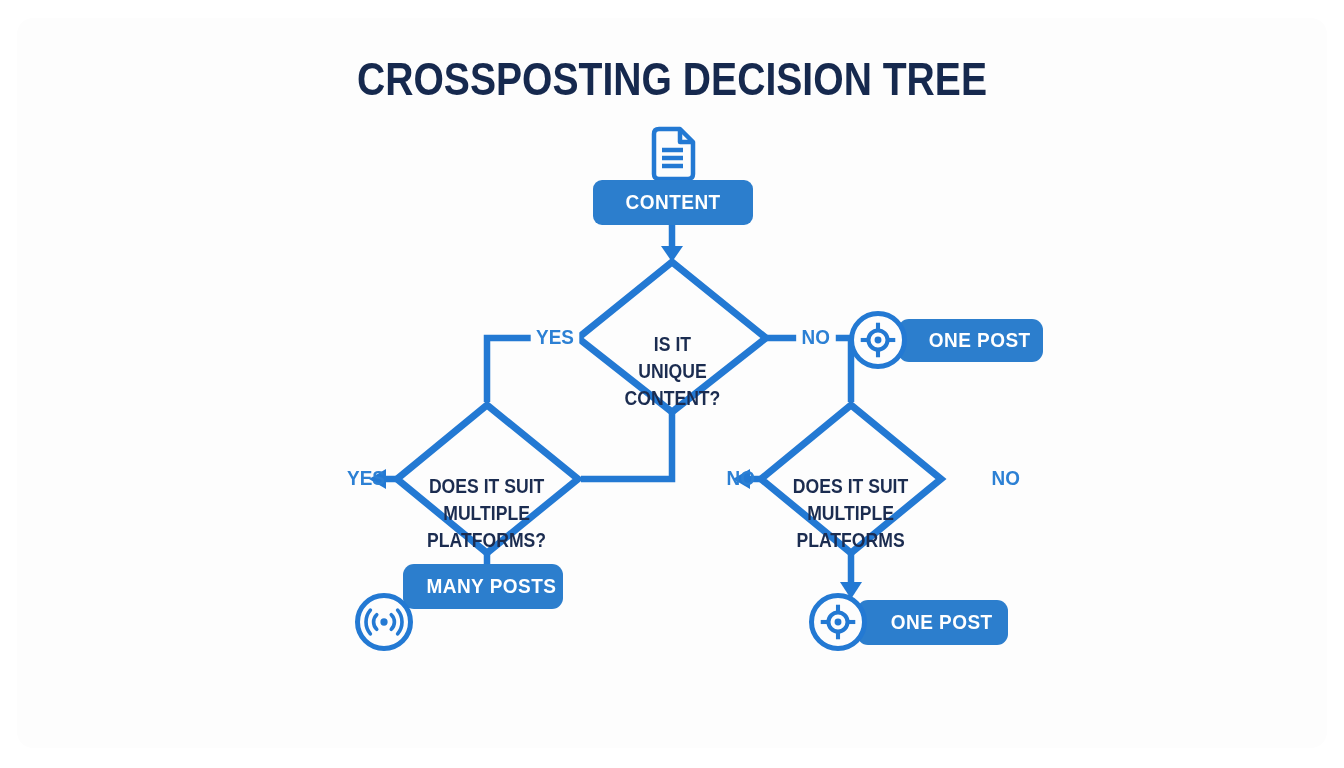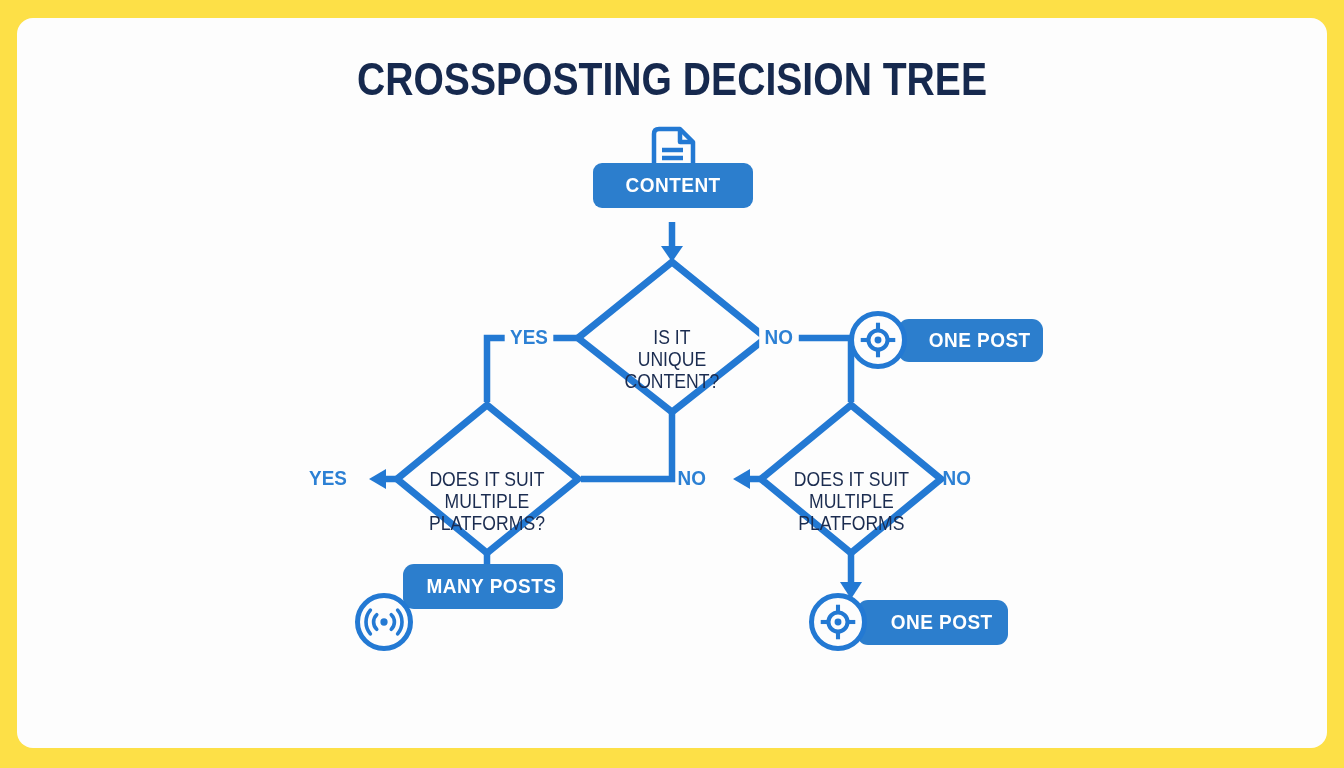--- a/index.html
+++ b/index.html
@@ -1,30 +1,30 @@
 <!DOCTYPE html>
 <html><head>
 <meta charset="utf-8">
 <style>
   html,body{margin:0;padding:0;}
   body{font-family:"Liberation Sans", sans-serif; background:#1f7cdd;}
-  .stage{position:relative; width:1344px; height:768px; background:#fde047; overflow:hidden;}
+  .stage{position:relative; width:1344px; height:768px; background:#ffffff; overflow:hidden;}
   .canvas{position:absolute; left:17px; top:18px; width:1310px; height:730px;
           background:#fdfdfd; border-radius:16px;}
   .abs{position:absolute;}
   .title{left:0; right:0; top:52px; text-align:center; color:#16294e;
          font-size:46px; font-weight:700; letter-spacing:0px; transform:scaleX(0.85);}
   svg.flow{position:absolute; left:0; top:0; z-index:1;}
   .edge{stroke:#2379d3; stroke-width:6.5; fill:none; stroke-linejoin:miter;}
   .diamond{stroke:#2379d3; stroke-width:7; fill:#fdfdfd;}
   .ahead{fill:#2379d3; stroke:none;}
-  .dtext{z-index:3; text-align:center; color:#1b2c50; font-weight:400;
-         font-size:20px; line-height:22px; white-space:pre-line;}
+  .dtext{z-index:3; text-align:center; color:#1b2c50; font-weight:700;
+         font-size:20px; line-height:27px; white-space:pre-line;}
   .dtext > span{display:inline-block; transform:scaleX(0.88);}
-  .elabel{z-index:4; text-align:left; color:#2c80d4; font-weight:700; font-size:21px;}
+  .elabel{z-index:4; text-align:right; color:#2c80d4; font-weight:700; font-size:21px;}
   .elabel > span{display:inline-block; transform:scaleX(0.9);}
   .elabel.online > span{background:#fdfdfd; padding:0 6px;}
   .btn{z-index:2; background:#2c7ecd; border-radius:9px; color:#ffffff;
        font-weight:700; font-size:20px; display:flex; align-items:center;
        justify-content:center; letter-spacing:0.5px;}
   .btn > span{display:inline-block; transform:scaleX(0.95); white-space:nowrap;}
   .pill{border-radius:11px;}
   .iconcircle{z-index:3; background:#fdfdfd; border:5px solid #2379d3;
               border-radius:50%; display:flex; align-items:center; justify-content:center;}
 </style>
@@ -65,21 +65,21 @@
   </svg>
 
   <svg class="abs" style="left:643px; top:124px; z-index:2;" width="58" height="60" viewBox="0 0 58 58">
     <path d="M16 4 h21 l13 13 v32 q0 5 -5 5 h-29 q-5 0 -5 -5 v-40 q0 -5 5 -5 z" fill="#fdfdfd" stroke="#2379d3" stroke-width="4.5" stroke-linejoin="round"></path>
     <path d="M37 4 v13 h13" fill="none" stroke="#2379d3" stroke-width="4.5" stroke-linejoin="round"></path>
     <line x1="19" y1="25" x2="40" y2="25" stroke="#2379d3" stroke-width="4.5"></line>
     <line x1="19" y1="33" x2="40" y2="33" stroke="#2379d3" stroke-width="4.5"></line>
     <line x1="19" y1="41" x2="40" y2="41" stroke="#2379d3" stroke-width="4.5"></line>
   </svg>
 
-  <div class="abs btn" style="left:593px; top:163px; width:160px; height:45px;">
+  <div class="abs btn" style="left:593px; top:180px; width:160px; height:45px;">
     <span>CONTENT</span>
   </div>
 
   <div class="abs dtext" style="left:587px; top:304px; width:170px;">
     <span>IS IT
 UNIQUE
 CONTENT?</span>
   </div>
   <div class="abs dtext" style="left:402px; top:446px; width:170px;">
     <span>DOES IT SUIT

